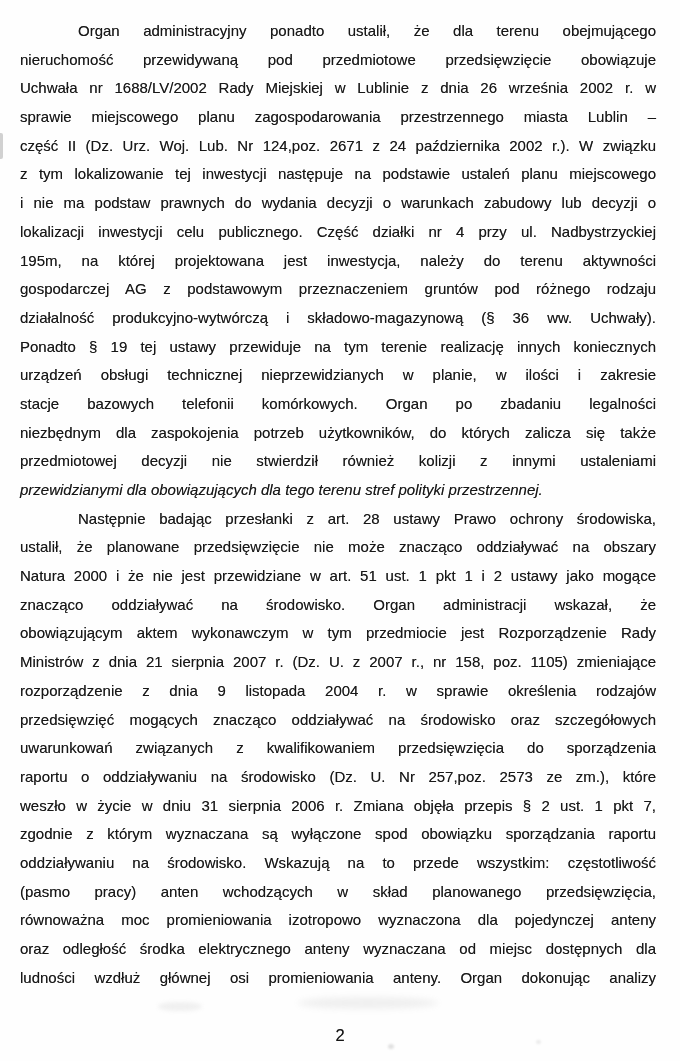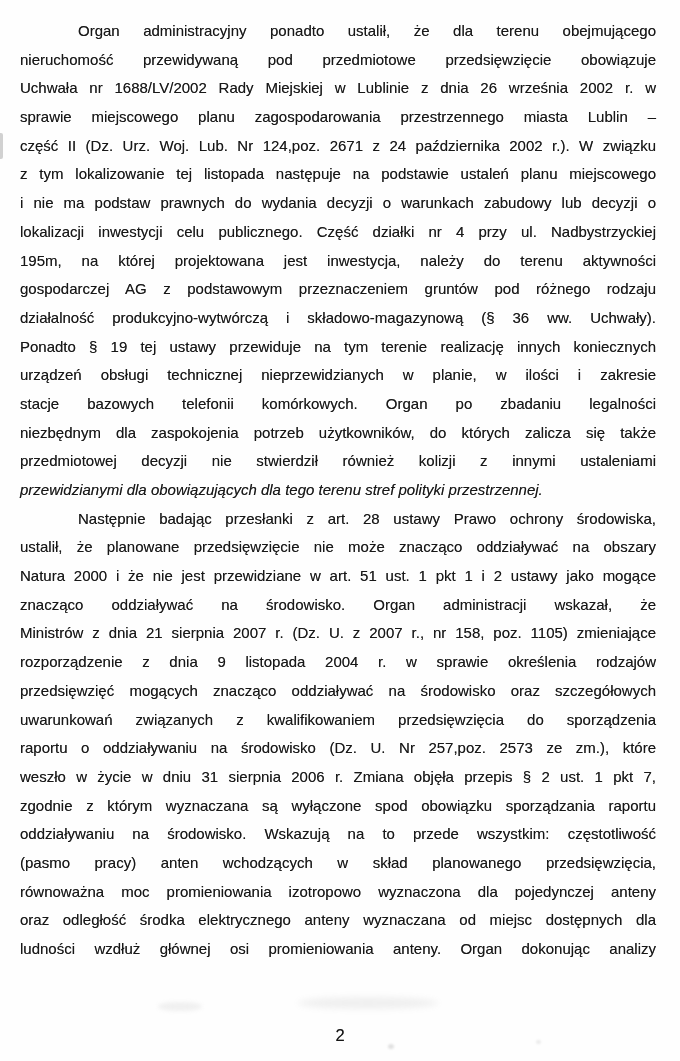--- a/index.html
+++ b/index.html
@@ -89,38 +89,39 @@
 <body>
 
 <div class="page">
   <div class="content" id="content">
       <div class="paragraph">
         <div class="line indent">Organ administracyjny ponadto ustalił, że dla terenu obejmującego</div>
         <div class="line">nieruchomość przewidywaną pod przedmiotowe przedsięwzięcie obowiązuje</div>
         <div class="line">Uchwała nr 1688/LV/2002 Rady Miejskiej w Lublinie z dnia 26 września 2002 r. w</div>
         <div class="line">sprawie miejscowego planu zagospodarowania przestrzennego miasta Lublin –</div>
         <div class="line">część II (Dz. Urz. Woj. Lub. Nr 124,poz. 2671 z 24 października 2002 r.). W związku</div>
-        <div class="line">z tym lokalizowanie tej listopada następuje na podstawie ustaleń planu miejscowego</div>
+        <div class="line">z tym lokalizowanie tej inwestycji następuje na podstawie ustaleń planu miejscowego</div>
         <div class="line">i nie ma podstaw prawnych do wydania decyzji o warunkach zabudowy lub decyzji o</div>
         <div class="line">lokalizacji inwestycji celu publicznego. Część działki nr 4 przy ul. Nadbystrzyckiej</div>
         <div class="line">195m, na której projektowana jest inwestycja, należy do terenu aktywności</div>
         <div class="line">gospodarczej AG z podstawowym przeznaczeniem gruntów pod różnego rodzaju</div>
         <div class="line">działalność produkcyjno-wytwórczą i składowo-magazynową (§ 36 ww. Uchwały).</div>
         <div class="line">Ponadto § 19 tej ustawy przewiduje na tym terenie realizację innych koniecznych</div>
         <div class="line">urządzeń obsługi technicznej nieprzewidzianych w planie, w ilości i zakresie</div>
         <div class="line">stacje bazowych telefonii komórkowych. Organ po zbadaniu legalności</div>
         <div class="line">niezbędnym dla zaspokojenia potrzeb użytkowników, do których zalicza się także</div>
         <div class="line">przedmiotowej decyzji nie stwierdził również kolizji z innymi ustaleniami</div>
         <div class="line no-justify">przewidzianymi dla obowiązujących dla tego terenu stref polityki przestrzennej.</div>
       </div>
       <div class="paragraph">
         <div class="line indent">Następnie badając przesłanki z art. 28 ustawy Prawo ochrony środowiska,</div>
         <div class="line">ustalił, że planowane przedsięwzięcie nie może znacząco oddziaływać na obszary</div>
         <div class="line">Natura 2000 i że nie jest przewidziane w art. 51 ust. 1 pkt 1 i 2 ustawy jako mogące</div>
         <div class="line">znacząco oddziaływać na środowisko. Organ administracji wskazał, że</div>
+        <div class="line">obowiązującym aktem wykonawczym w tym przedmiocie jest Rozporządzenie Rady</div>
         <div class="line">Ministrów z dnia 21 sierpnia 2007 r. (Dz. U. z 2007 r., nr 158, poz. 1105) zmieniające</div>
         <div class="line">rozporządzenie z dnia 9 listopada 2004 r. w sprawie określenia rodzajów</div>
         <div class="line">przedsięwzięć mogących znacząco oddziaływać na środowisko oraz szczegółowych</div>
         <div class="line">uwarunkowań związanych z kwalifikowaniem przedsięwzięcia do sporządzenia</div>
         <div class="line">raportu o oddziaływaniu na środowisko (Dz. U. Nr 257,poz. 2573 ze zm.), które</div>
         <div class="line">weszło w życie w dniu 31 sierpnia 2006 r. Zmiana objęła przepis § 2 ust. 1 pkt 7,</div>
         <div class="line">zgodnie z którym wyznaczana są wyłączone spod obowiązku sporządzania raportu</div>
         <div class="line">oddziaływaniu na środowisko. Wskazują na to przede wszystkim: częstotliwość</div>
         <div class="line">(pasmo pracy) anten wchodzących w skład planowanego przedsięwzięcia,</div>
         <div class="line">równoważna moc promieniowania izotropowo wyznaczona dla pojedynczej anteny</div>

